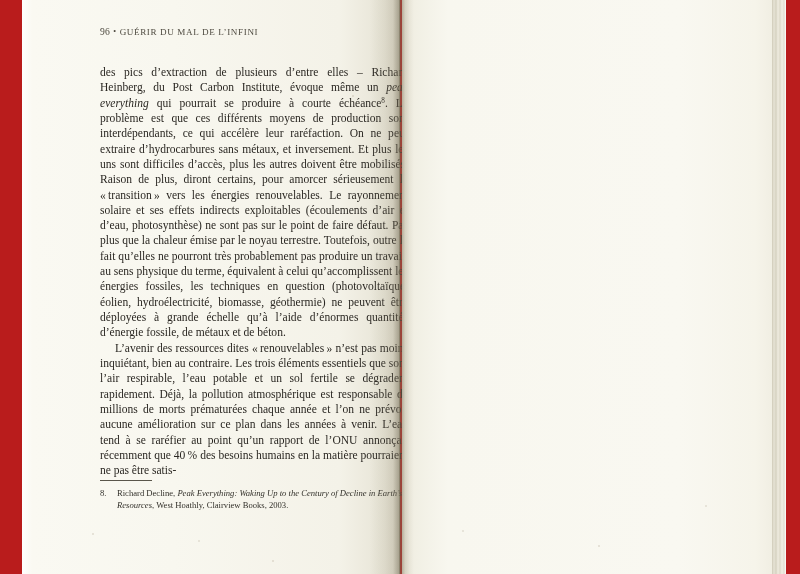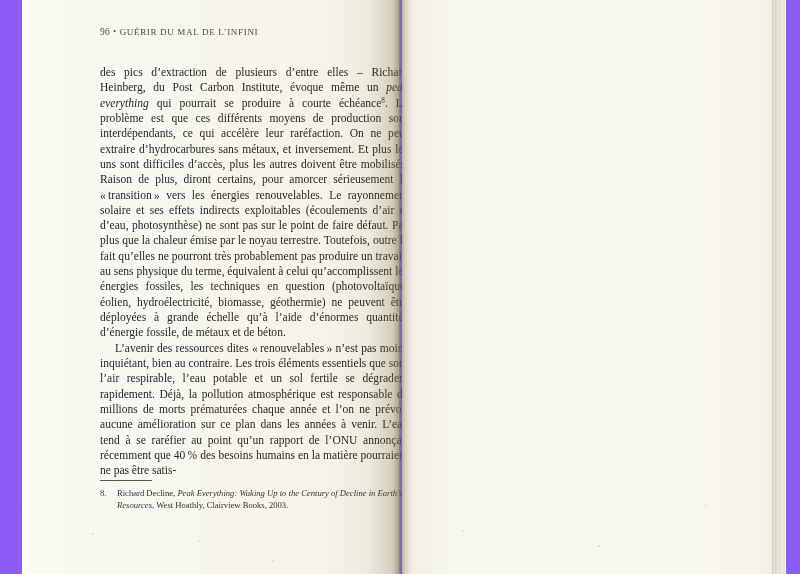--- a/index.html
+++ b/index.html
@@ -11,21 +11,21 @@
     width: 800px;
     height: 574px;
     overflow: hidden;
     font-family: "Liberation Serif", "DejaVu Serif", serif;
   }
 
   #spread {
     position: relative;
     width: 800px;
     height: 574px;
-    background: #8b5cf6;
+    background: #b91c1c;
     overflow: hidden;
   }
 
   
   .page-sheet {
     position: absolute;
     top: 0;
     bottom: 0;
     background: #f7f6ee;
   }

